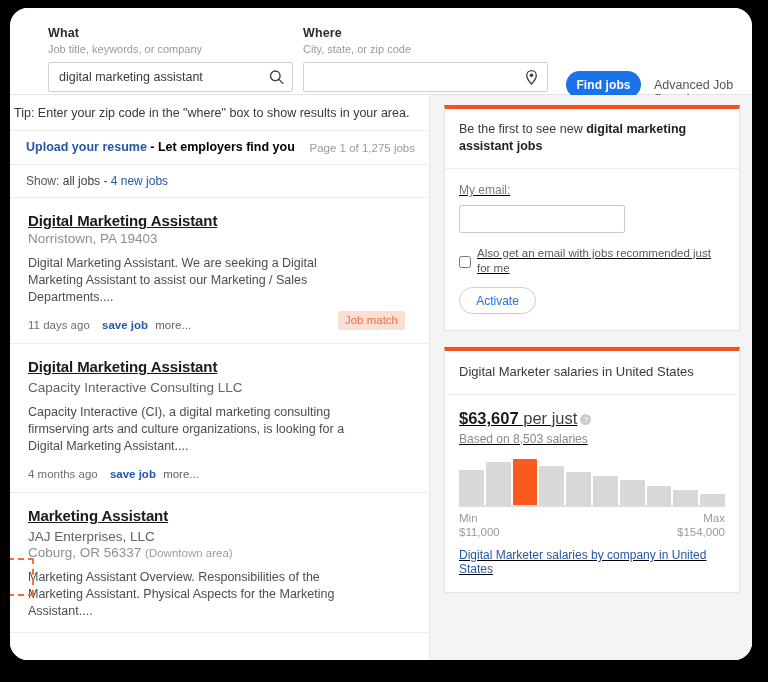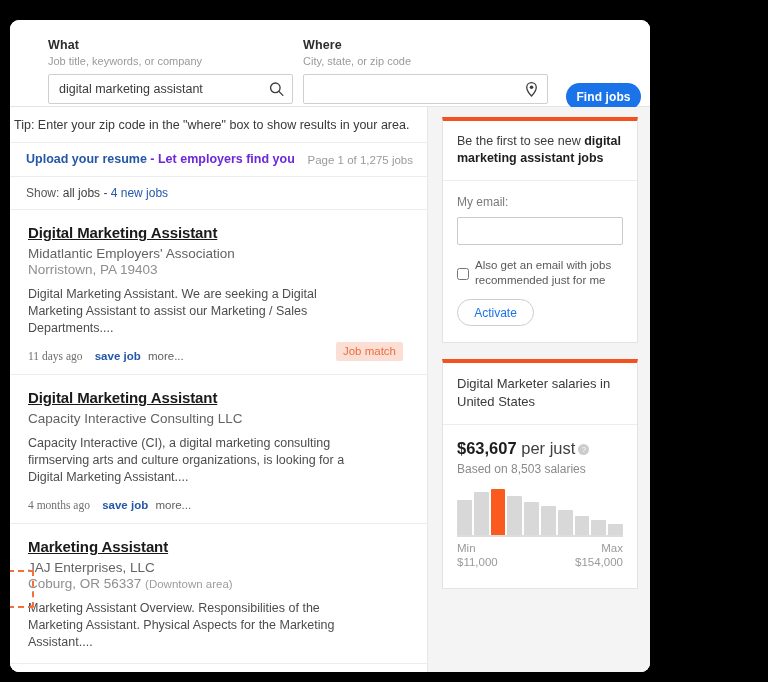--- a/index.html
+++ b/index.html
@@ -16,25 +16,25 @@
     position: relative;
     width: 768px;
     height: 682px;
     background: #000000;
   }
 
   
   .page-frame {
     position: absolute;
     left: 10px;
-    top: 20px;
-    width: 640px;
+    top: 8px;
+    width: 742px;
     height: 652px;
     background: #ffffff;
-    border-radius: 9px;
+    border-radius: 18px;
     overflow: hidden;
   }
 
   
   .search-header {
     position: relative;
     height: 87px;
     background: #ffffff;
     border-bottom: 1px solid #e4e4e4;
   }
@@ -147,21 +147,21 @@
     padding: 9px 14px 10px 16px;
     border-bottom: 1px solid #ededed;
     font-size: 12.5px;
   }
   .upload-link {
     color: #2557a7;
     font-weight: bold;
     text-decoration: none;
     cursor: pointer;
   }
-  .upload-tail { color: #6d28d9; font-weight: bold; }
+  .upload-tail { color: #000000; font-weight: bold; }
   .page-count {
     position: absolute;
     right: 14px;
     top: 11px;
     font-size: 11.5px;
     color: #9b9b9b;
   }
   .show-row {
     padding: 9px 14px 9px 16px;
     font-size: 12px;
@@ -206,21 +206,21 @@
     font-size: 12.5px;
     line-height: 17px;
     color: #4d4d4d;
     max-width: 320px;
   }
   .job-meta {
     margin-top: 13px;
     font-size: 11.5px;
     color: #6f6f6f;
   }
-  .job-meta .age { color: #6f6f6f; font-family: Liberation Serif, serif; }
+  .job-meta .age { color: #6f6f6f; }
   .job-meta a.save {
     color: #2557a7;
     text-decoration: none;
     font-weight: bold;
     margin-left: 9px;
     cursor: pointer;
   }
   .job-meta a.more {
     color: #5f5f5f;
     text-decoration: none;
@@ -259,21 +259,21 @@
     margin-bottom: 16px;
   }
   .side-card-head {
     padding: 12px 14px 13px;
     font-size: 12.5px;
     line-height: 17px;
     color: #3a3a3a;
     border-bottom: 1px solid #ededed;
   }
   .side-card-head b { color: #1f1f1f; }
-  .side-card-body { padding: 14px 14px 16px; }
+  .side-card-body { padding: 14px 14px 16px; text-decoration: underline; }
 
   .email-label {
     font-size: 12px;
     color: #7b7b7b;
     margin-bottom: 8px;
   }
   .email-input {
     width: 166px;
     height: 28px;
     border: 1px solid #cacaca;
@@ -431,21 +431,20 @@
 
         <div class="show-row">
           <span class="lbl">Show:</span>
           <span class="cur">all jobs</span>
           <span>-</span>
           <a>4 new jobs</a>
         </div>
 
         <div class="job-card">
           <a class="job-title">Digital Marketing Assistant</a>
-          <div class="job-company">Midatlantic Employers' Association</div>
           <div class="job-location"><span>Norristown, PA 19403</span></div>
           <div class="job-snippet">Digital Marketing Assistant. We are seeking a Digital Marketing Assistant to assist our Marketing / Sales Departments....</div>
           <div class="job-meta">
             <span class="age">11 days ago</span>
             <a class="save">save job</a>
             <a class="more">more...</a>
           </div>
           <span class="job-badge">Job match</span>
         </div>
 
@@ -514,19 +513,20 @@
 
             <div class="minmax">
               <span class="l">Min</span>
               <span class="r">Max</span>
               <span class="row2">
                 <span class="l">$11,000</span>
                 <span class="r">$154,000</span>
               </span>
             </div>
 
+            <a class="sal-link">Digital Marketer salaries by company in United States</a>
           </div>
         </div>
 
       </div>
     </div>
   </div>
 </div>
 
 </body></html>

